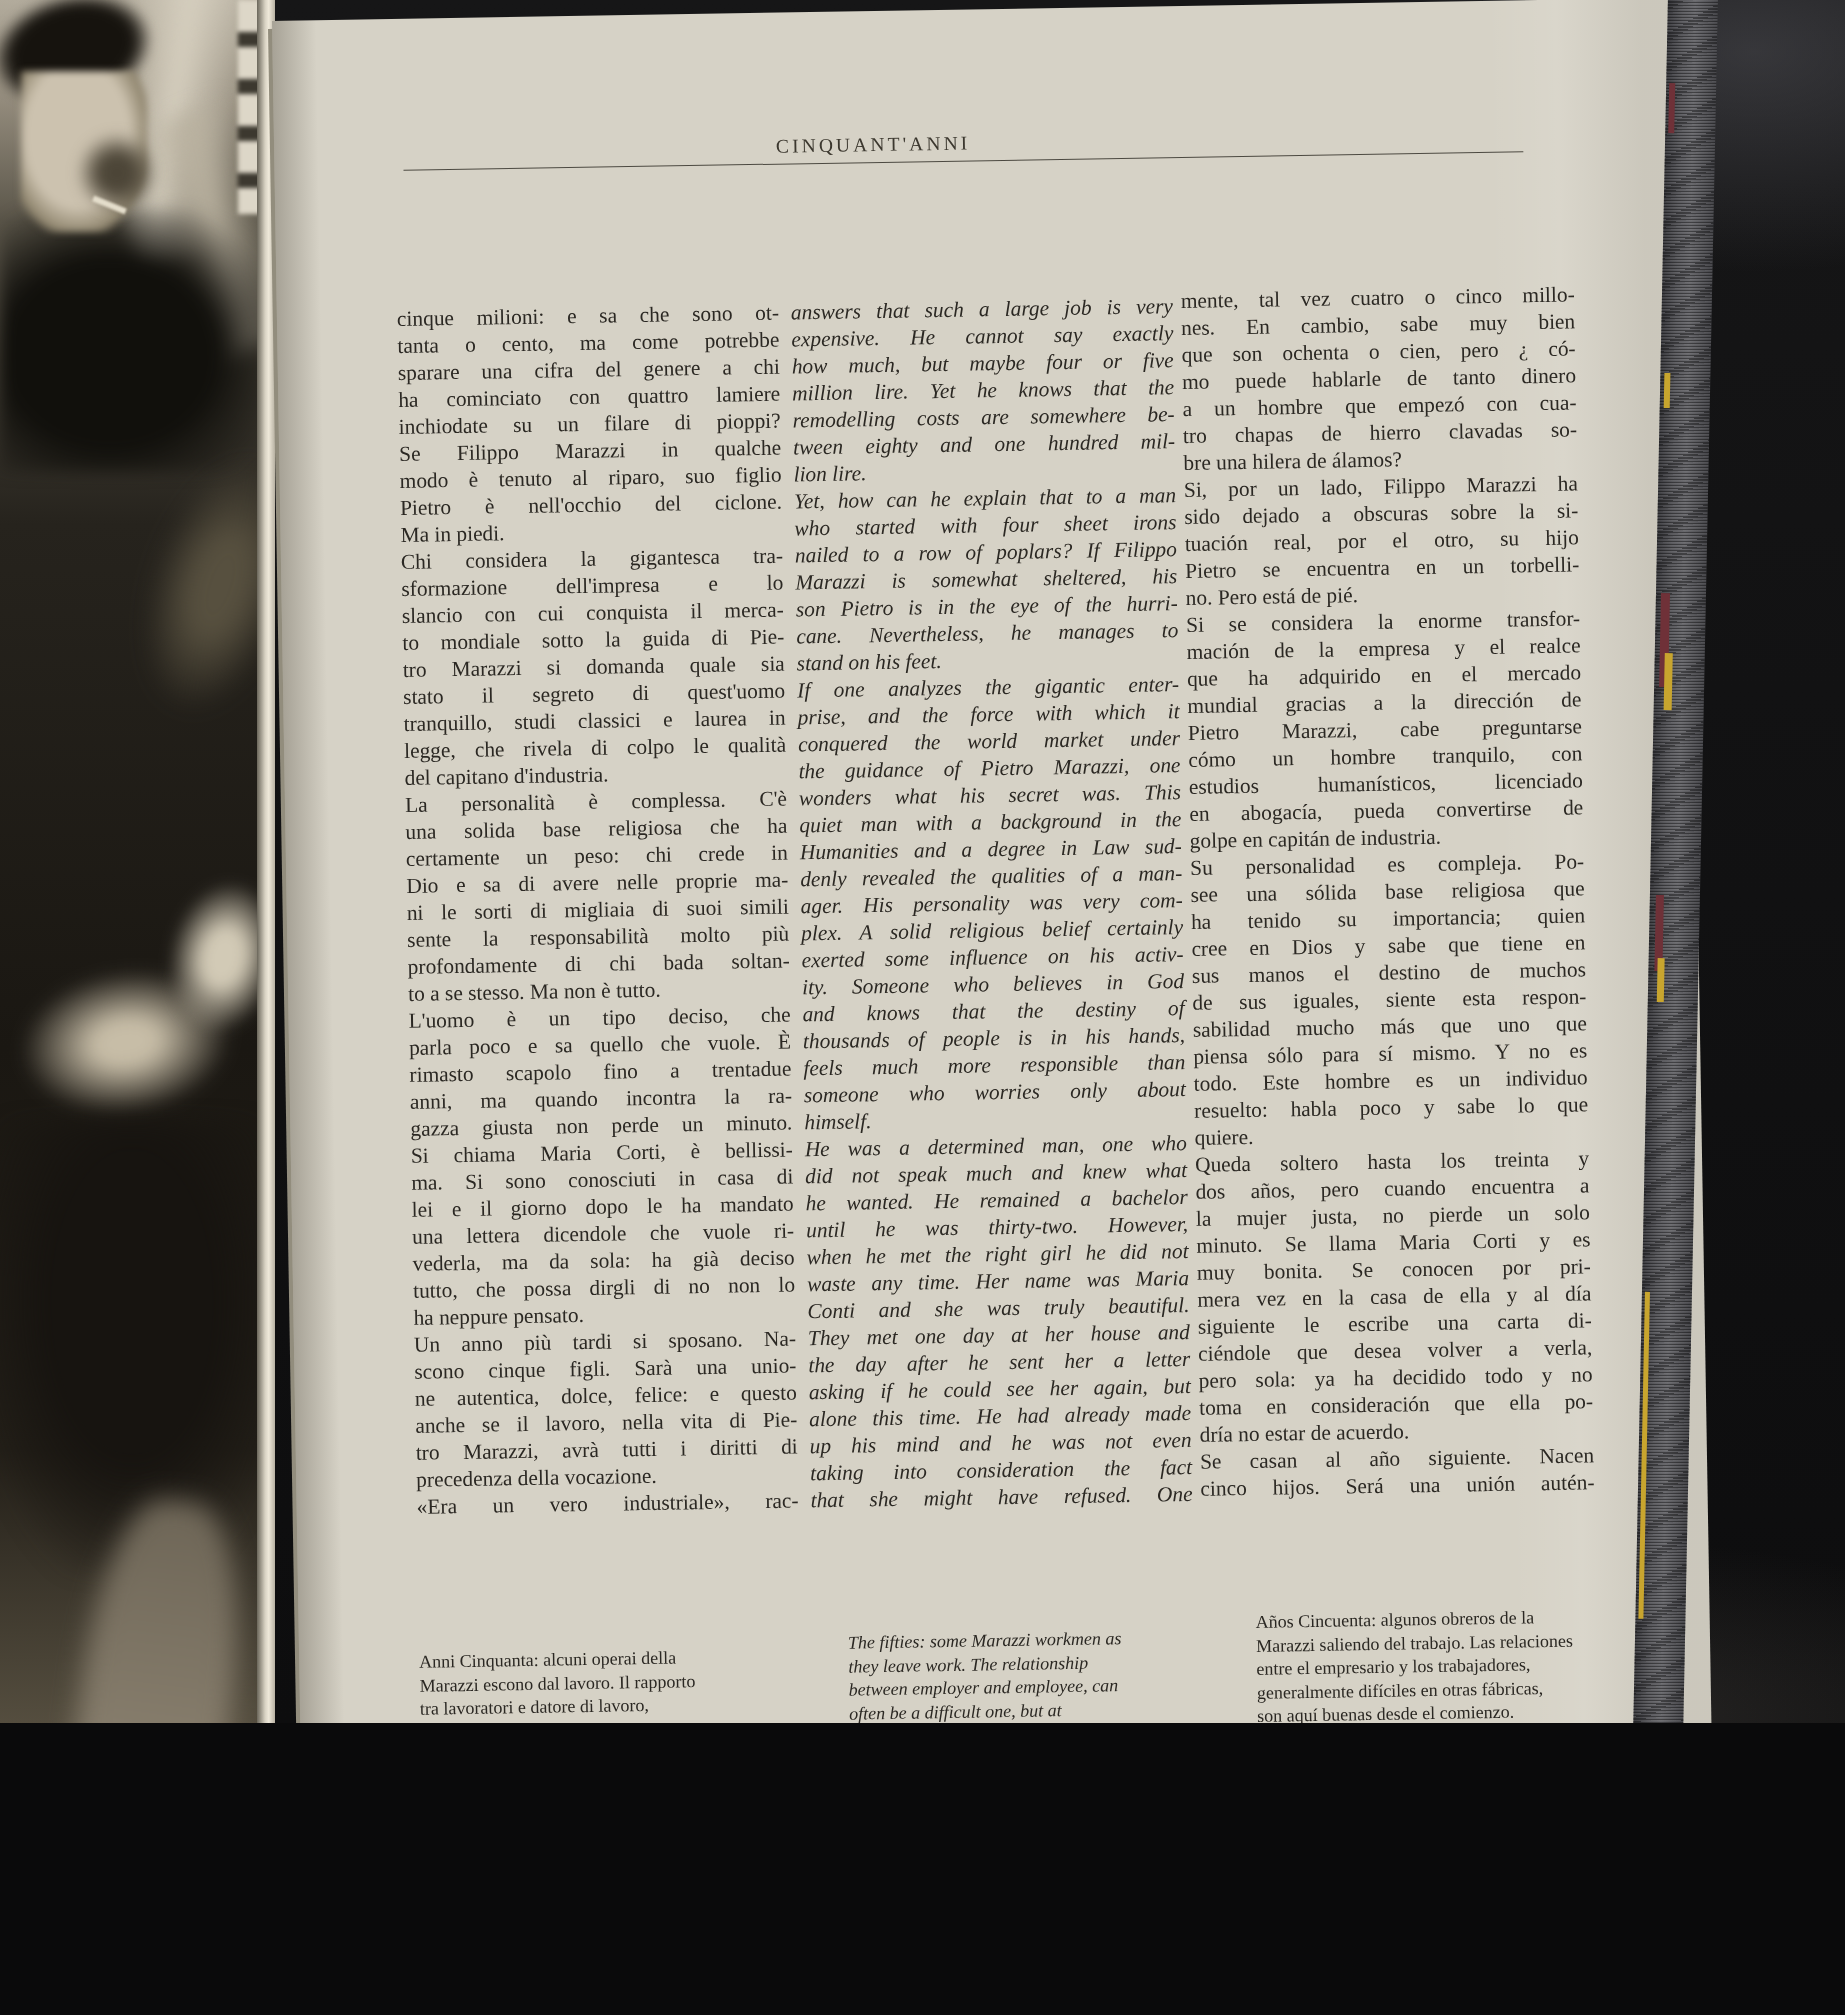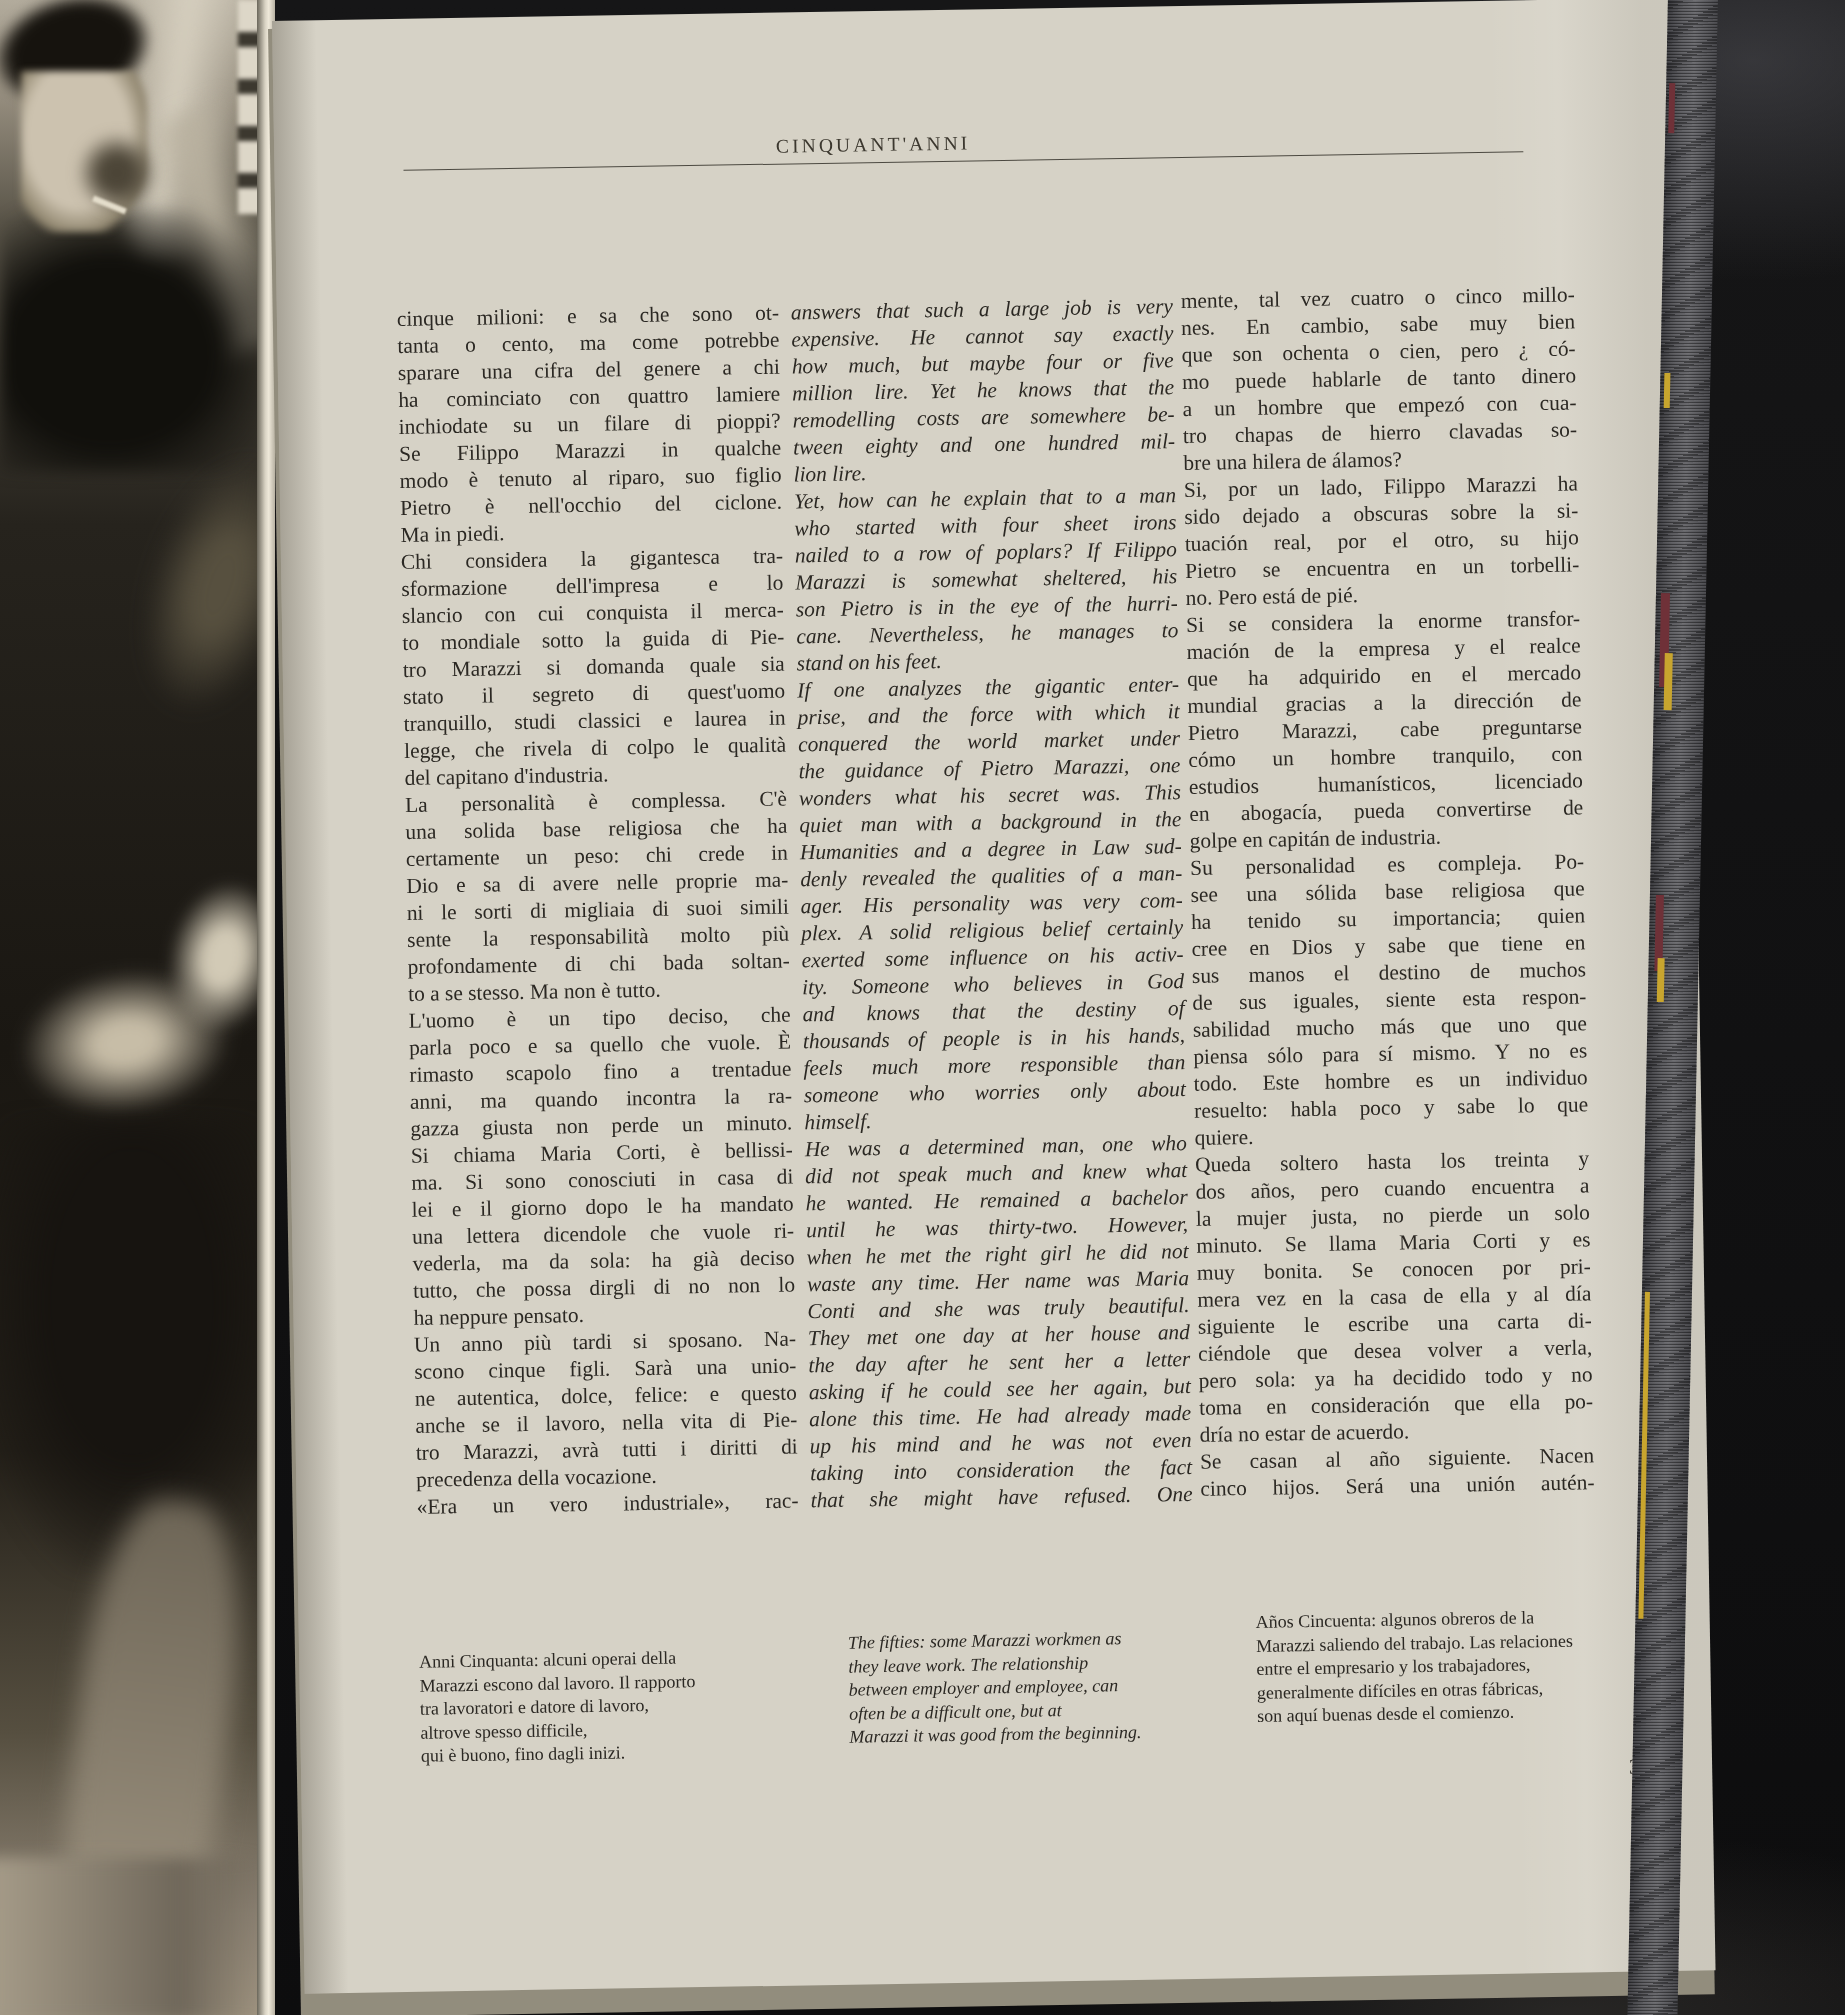--- a/index.html
+++ b/index.html
@@ -1,16 +1,16 @@
 <!DOCTYPE html>
 <html style="font-size:10px"><head>
 <meta charset="utf-8">
 <style>
   html,body{margin:0;padding:0;background:#0a0a0b;}
-  #canvas{position:relative;width:1846px;height:2015px;overflow:hidden;
+  #canvas{position:relative;width:1846px;height:1723px;overflow:hidden;
     background:
       radial-gradient(567px 315px at 95% 3%, rgba(82,82,88,.55), rgba(0,0,0,0) 70%),
       radial-gradient(756px 264px at 85% 100%, rgba(110,104,96,.28), rgba(0,0,0,0) 70%),
       linear-gradient(180deg,#161617 0%,#121213 40%,#0d0d0e 100%);
     font-family:"Liberation Serif", serif;}
   
   #photo{position:absolute;left:0;top:0;width:275px;height:2015px;overflow:hidden;
     background:linear-gradient(180deg,#b2ab9c 0%,#938b7c 5%,#5a5549 11%,#26231d 26%,#1a1712 52%,#242019 72%,#564f40 86%,#8b8172 95%,#a29682 100%);}
   .blob{position:absolute;}
   .ph-streak{left:94px;top:-38px;width:189px;height:290px;background:linear-gradient(115deg,rgba(0,0,0,0) 20%,#d6cfbf 45%,rgba(0,0,0,0) 68%);filter:blur(8.8px);transform:rotate(-16deg);}

